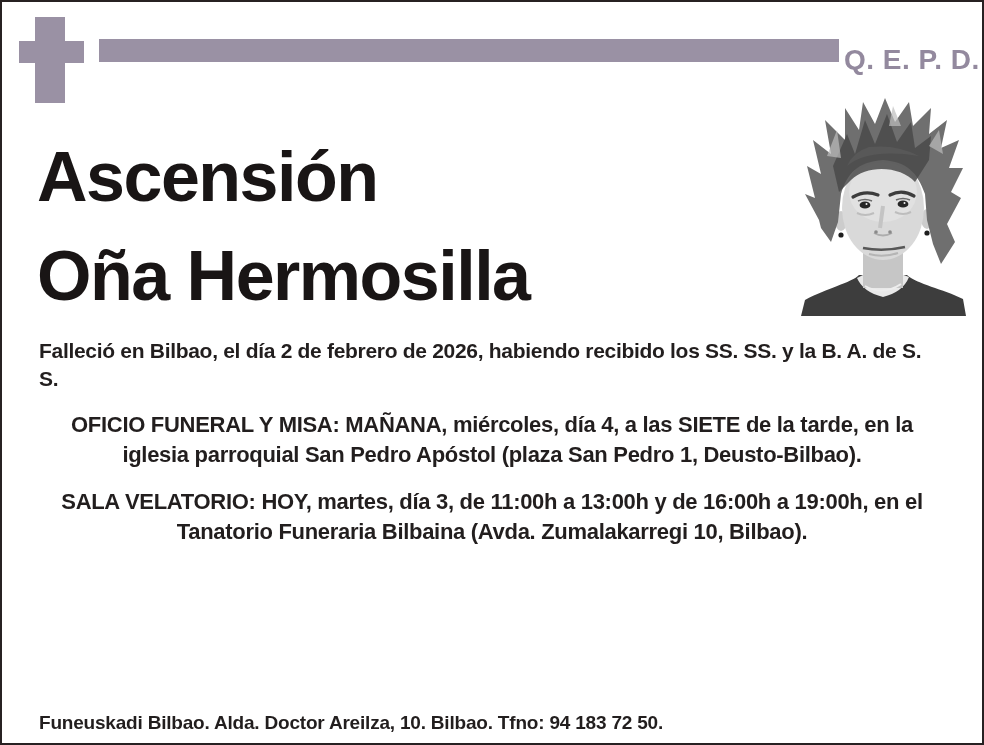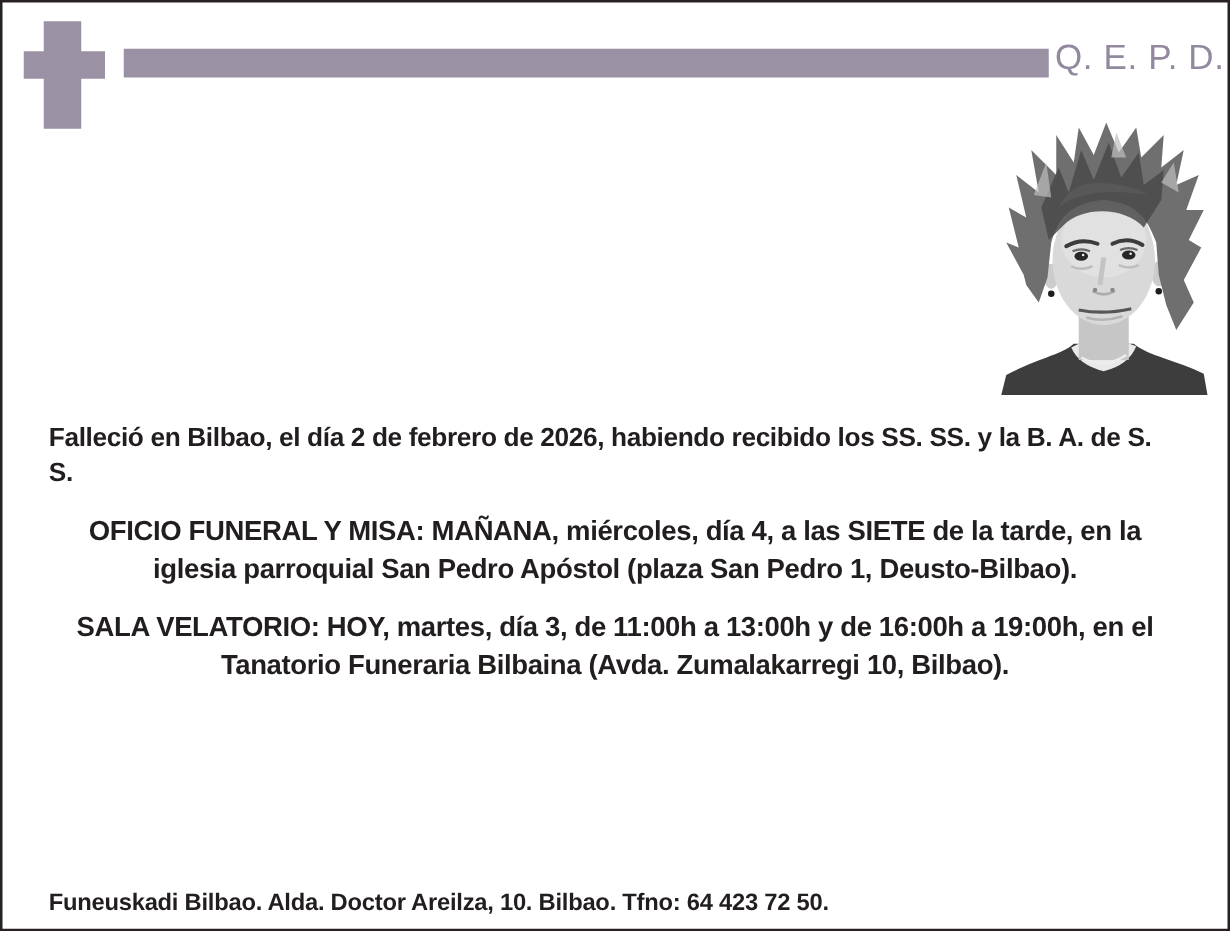--- a/index.html
+++ b/index.html
@@ -11,22 +11,22 @@
     border:2px solid #272122;
     overflow:hidden;
     font-family:"Liberation Sans", sans-serif;
     color:#221e1e;
   }
   
   .cross-v{position:absolute;left:33px;top:15px;width:30px;height:86px;background:#9a91a4;}
   .cross-h{position:absolute;left:17px;top:39px;width:65px;height:22px;background:#9a91a4;}
   .header-bar{position:absolute;left:97px;top:37px;width:740px;height:23px;background:#9a91a4;}
   .qepd{
-    position:absolute;left:842px;top:28px;width:130px;
-    font-size:28px;font-weight:normal;color:#93899e;
+    position:absolute;left:842px;top:42px;width:130px;
+    font-size:28px;font-weight:bold;color:#93899e;
     letter-spacing:0.5px;white-space:nowrap;
   }
   
   .name{
     position:absolute;left:35px;top:126px;width:720px;
     font-size:70px;font-weight:bold;line-height:99px;
     letter-spacing:-1.5px;color:#191515;
   }
   
   .photo{position:absolute;left:795px;top:94px;width:172px;height:220px;}
@@ -93,22 +93,26 @@
       <circle cx="79" cy="136" r="1.8" fill="#8a8a8a"></circle>
       <circle cx="93" cy="136" r="1.8" fill="#8a8a8a"></circle>
 
       <path d="M66,152 Q86,156 108,151" stroke="#575757" stroke-width="2.6" fill="none"></path>
       <path d="M72,158 Q86,162 101,157" stroke="#b5b5b5" stroke-width="2" fill="none"></path>
 
       <path d="M68,190 Q86,200 104,188" stroke="#ededed" stroke-width="2" fill="none"></path>
     </svg>
   </div>
 
+  <div class="name">
+    <div>Ascensión</div>
+    <div>Oña Hermosilla</div>
+  </div>
 
   <div class="content">
     <p class="regular">Falleció en Bilbao, el día 2 de febrero de 2026, habiendo recibido los SS. SS. y la B. A. de S. S.</p>
     <p class="bold">OFICIO FUNERAL Y MISA: MAÑANA, miércoles, día 4, a las SIETE de la tarde, en la iglesia parroquial San Pedro Apóstol (plaza San Pedro 1, Deusto-Bilbao).</p>
     <p class="bold">SALA VELATORIO: HOY, martes, día 3, de 11:00h a 13:00h y de 16:00h a 19:00h, en el Tanatorio Funeraria Bilbaina (Avda. Zumalakarregi 10, Bilbao).</p>
   </div>
 
-  <div class="footer">Funeuskadi Bilbao. Alda. Doctor Areilza, 10. Bilbao. Tfno: 64 423 72 50.</div>
+  <div class="footer">Funeuskadi Bilbao. Alda. Doctor Areilza, 10. Bilbao. Tfno: 94 183 72 50.</div>
 
 </div>
 
 </body></html>

